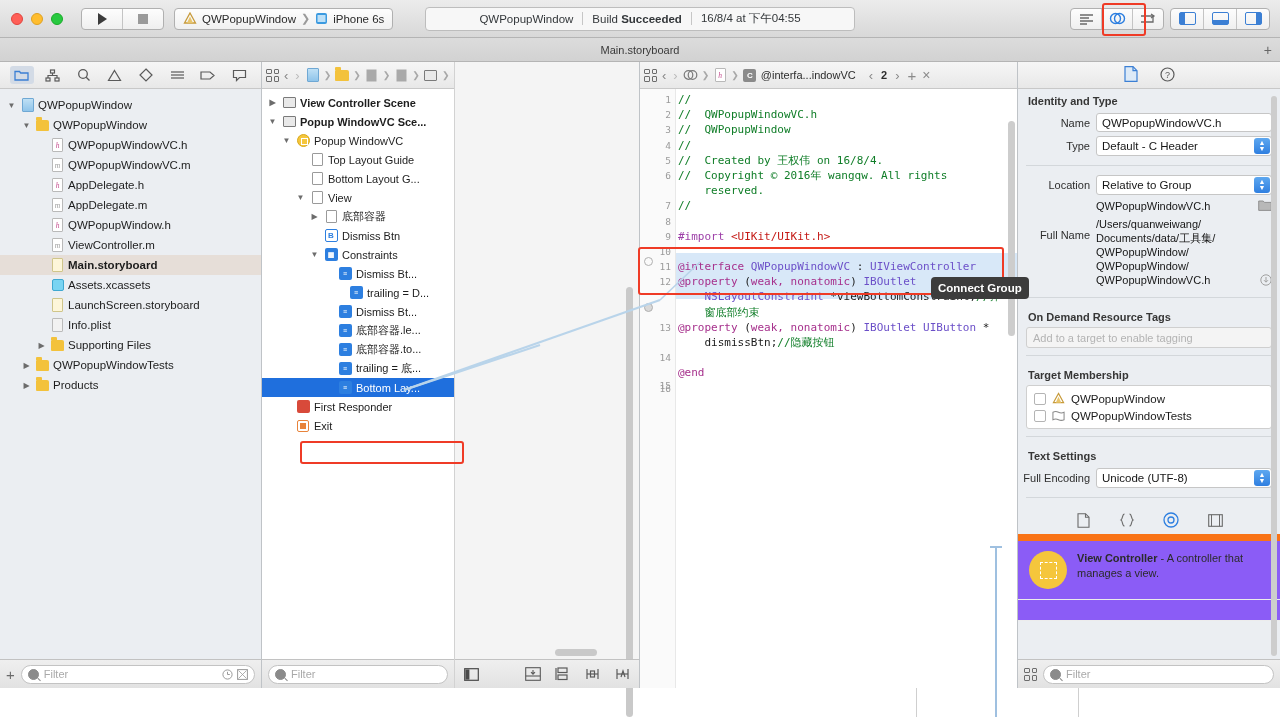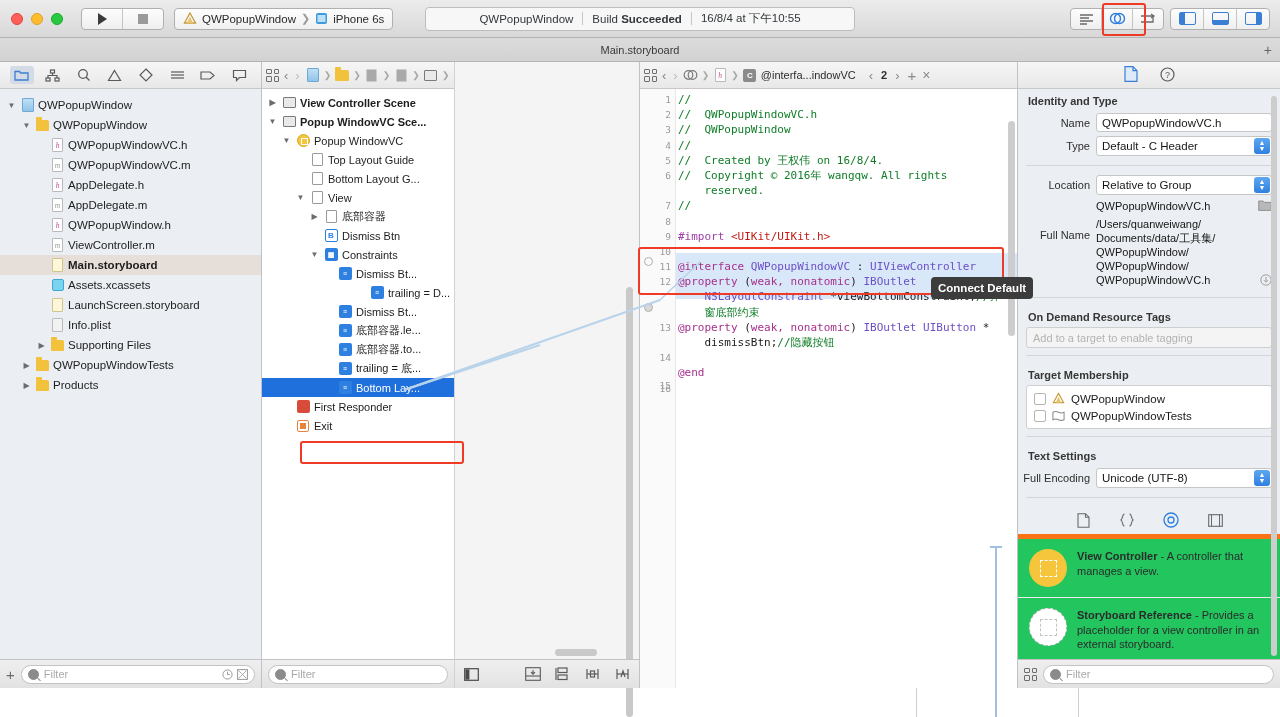--- a/index.html
+++ b/index.html
@@ -224,21 +224,21 @@
   .fvalue { font-size:11px; color:#161616; line-height:14px; }
   .sep-line { height:1px; background:#d3d7db; margin:7px 8px; }
   .tag-field { margin:0 8px; height:21px; border:1px solid #cfcfcf; border-radius:3px; background:#f4f4f4;
                display:flex; align-items:center; padding:0 6px; font-size:11px; color:#b3b3b3; }
   .memb-box { margin:0 8px; background:#fff; border:1px solid #cfcfcf; border-radius:3px; padding:4px 0; }
   .memb-row { display:flex; align-items:center; gap:6px; padding:2px 7px; font-size:11.5px; color:#1a1a1a; }
   .cbx { width:12px; height:12px; background:#fff; border:1px solid #b4b4b4; border-radius:2px; flex:none; }
   .app-ic { width:13px; height:13px; flex:none; }
   .lib-tabs { display:flex; align-items:center; justify-content:center; gap:26px; padding:7px 0 6px 0; }
   .lt { width:18px; height:16px; display:flex; align-items:center; justify-content:center; }
-  .lib-list { background:#22c55e; border-top:5px solid #f97316; }
+  .lib-list { background:#8b5cf6; border-top:7px solid #f97316; }
   .lib-item { display:flex; gap:10px; padding:10px 11px; border-bottom:1px solid #ececec; align-items:flex-start; }
   .lib-ico { width:38px; height:38px; border-radius:50%; flex:none; display:flex; align-items:center; justify-content:center; }
   .lib-ico.yellow { background:#f5c63c; }
   .lib-ico.dashed { border:1.5px dashed #b9b9b9; background:#fff; }
   .inner-sq { width:17px; height:17px; border:1.5px dashed #fff; }
   .inner-sq.gray { border-color:#c4c4c4; }
   .lib-txt { font-size:11px; color:#2b2b2b; line-height:14.5px; }
   .lib-txt b { font-weight:bold; }
   .insp-scroll { position:absolute; right:3px; top:34px; width:6px; height:560px; background:#cdcdcd; border-radius:3px; }
 </style>
@@ -276,21 +276,21 @@
         <rect x="2.5" y="3" width="8" height="7" fill="#bde0f7"></rect>
       </svg>
       <span>iPhone 6s</span>
     </div>
 
     <div class="activity" style="position:absolute;left:425px;">
       <span>QWPopupWindow</span>
       <span class="vb"></span>
       <span><span>Build </span><b>Succeeded</b></span>
       <span class="vb"></span>
-      <span>16/8/4 at 下午10:55</span>
+      <span>16/8/4 at 下午04:55</span>
     </div>
 
     <div class="right-tb">
       <div class="editor-grp">
         <div class="tb-btn">
           <svg width="15" height="12" viewBox="0 0 15 12">
             <g stroke="#6a6a6a" stroke-width="1.3">
                 <line x1="1" y1="2" x2="14" y2="2"></line>
                 <line x1="1" y1="5" x2="10" y2="5"></line>
                 <line x1="1" y1="8" x2="14" y2="8"></line>
@@ -625,21 +625,21 @@
           </span>
           <span class="olbl">Constraints</span>
         </div>
         <div class="orow" style="padding-left: 61px;">
           <span class="tw"></span>
           <span class="oic">
             <span class="blue-ic">≡</span>
           </span>
           <span class="olbl">Dismiss Bt...</span>
         </div>
-        <div class="orow" style="padding-left: 93px;">
+        <div class="orow" style="padding-left: 61px; margin-left: 11px;">
           <span class="tw"></span>
           <span class="oic">
             <span class="blue-ic">≡</span>
           </span>
           <span class="olbl">trailing = D...</span>
         </div>
         <div class="orow" style="padding-left: 61px;">
           <span class="tw"></span>
           <span class="oic">
             <span class="blue-ic">≡</span>
@@ -817,21 +817,21 @@
     </div>
   </div>
 
   <svg class="conn-line" style="left:0;top:0;width:1280px;height:717px;">
     <line x1="404" y1="390" x2="660" y2="300" stroke="#b9d4ea" stroke-width="2.2"></line>
     <line x1="660" y1="300" x2="700" y2="262" stroke="#b9d4ea" stroke-width="1.6"></line>
     <line x1="404" y1="390" x2="540" y2="345" stroke="#b9d4ea" stroke-width="2.2"></line>
   </svg>
 
   <div class="code-hl-box"></div>
-  <div class="tooltip">Connect Default</div>
+  <div class="tooltip">Connect Group</div>
 
   <div class="col-insp">
     <div class="insp-head">
       <span>
         <svg width="14" height="16" viewBox="0 0 14 16">
           <path d="M1 0.7 h8 l4 4 v10.6 H1 Z" fill="#ddeaf7" stroke="#3b7fd4" stroke-width="1.2"></path>
           <path d="M9 0.7 v4 h4" fill="none" stroke="#3b7fd4" stroke-width="1.2"></path>
         </svg>
       </span>
       <span>
@@ -957,26 +957,20 @@
           </svg>
         </span>
       </div>
       <div class="lib-list" id="liblist">
           <div class="lib-item">
             <span class="lib-ico yellow">
               <span class="inner-sq"></span>
             </span>
             <span class="lib-txt"><b>View Controller</b><span> - A controller that manages a view.</span></span>
           </div>
-          <div class="lib-item">
-            <span class="lib-ico dashed">
-              <span class="inner-sq gray"></span>
-            </span>
-            <span class="lib-txt"><b>Storyboard Reference</b><span> - Provides a placeholder for a view controller in an external storyboard.</span></span>
-          </div>
           <div class="lib-item"></div>
         </div>
     </div>
 
     <div class="insp-scroll"></div>
 
     <div class="filterbar">
       <span class="grid4">
           <span></span>
           <span></span>

